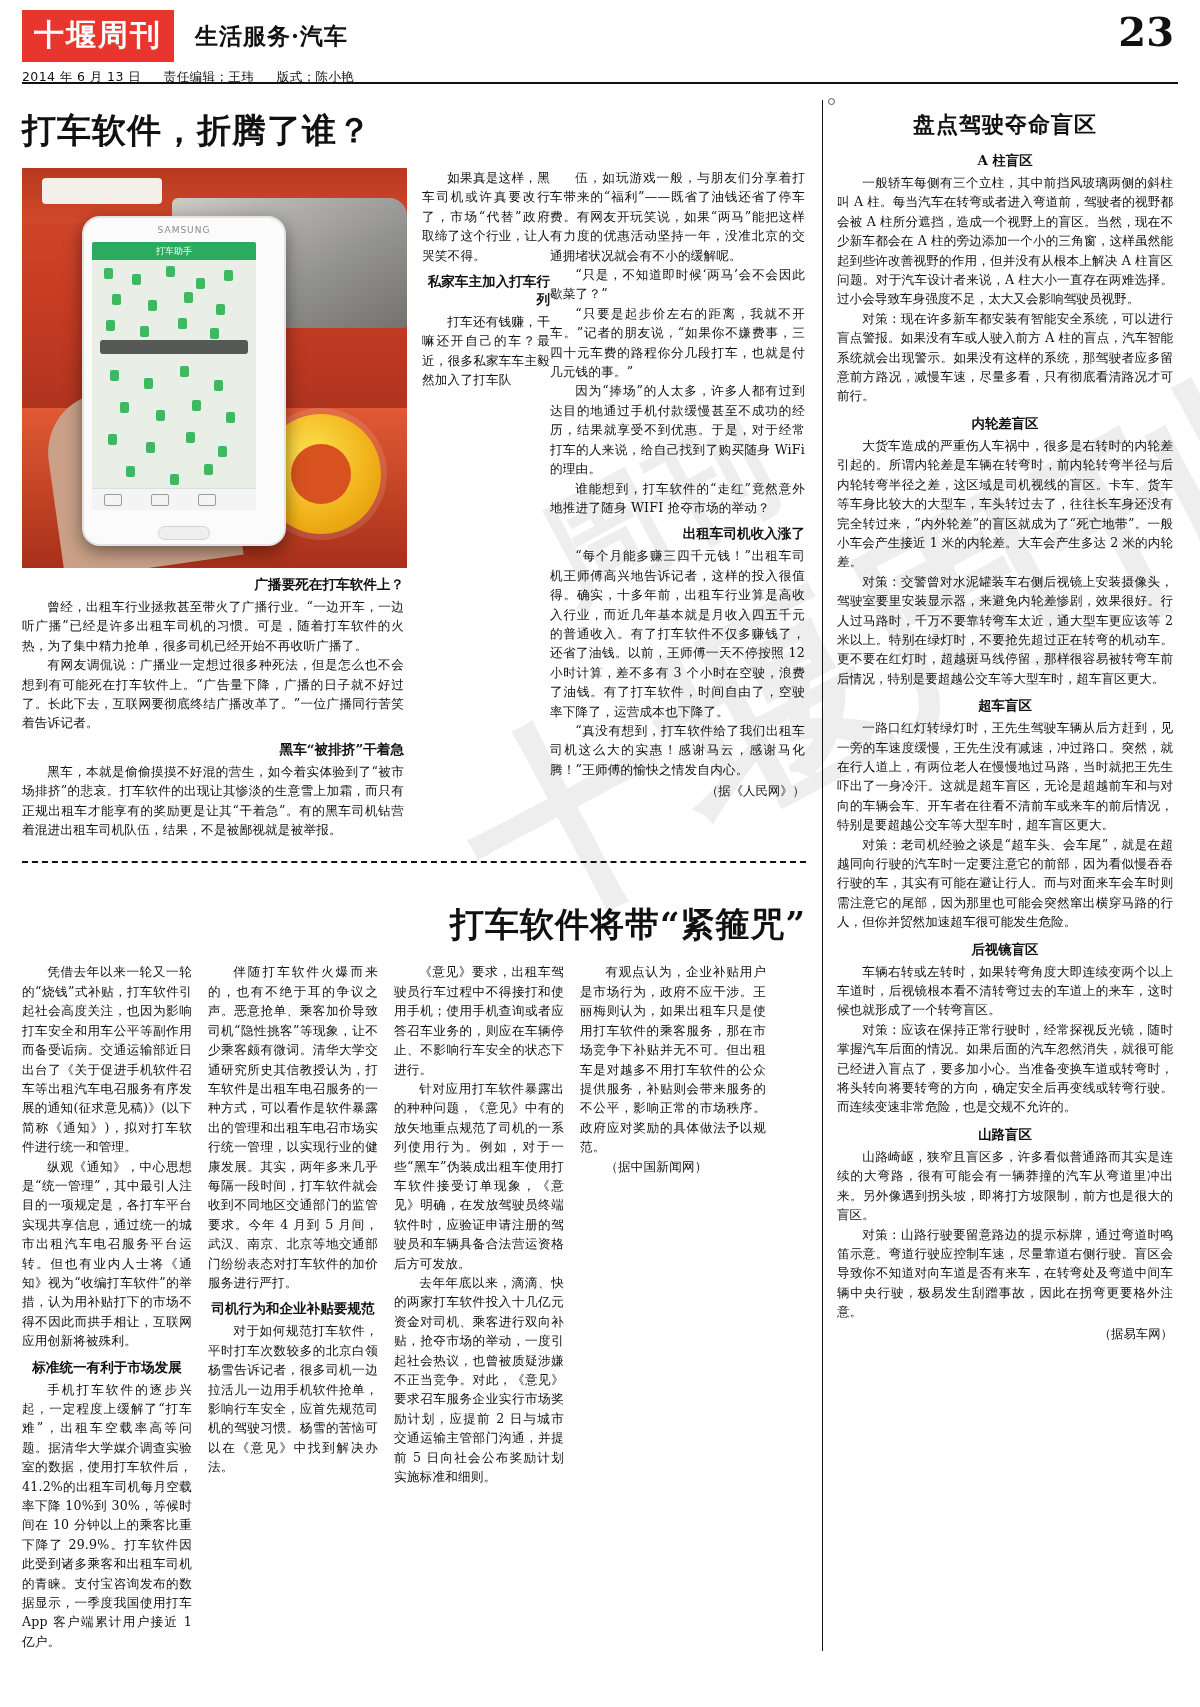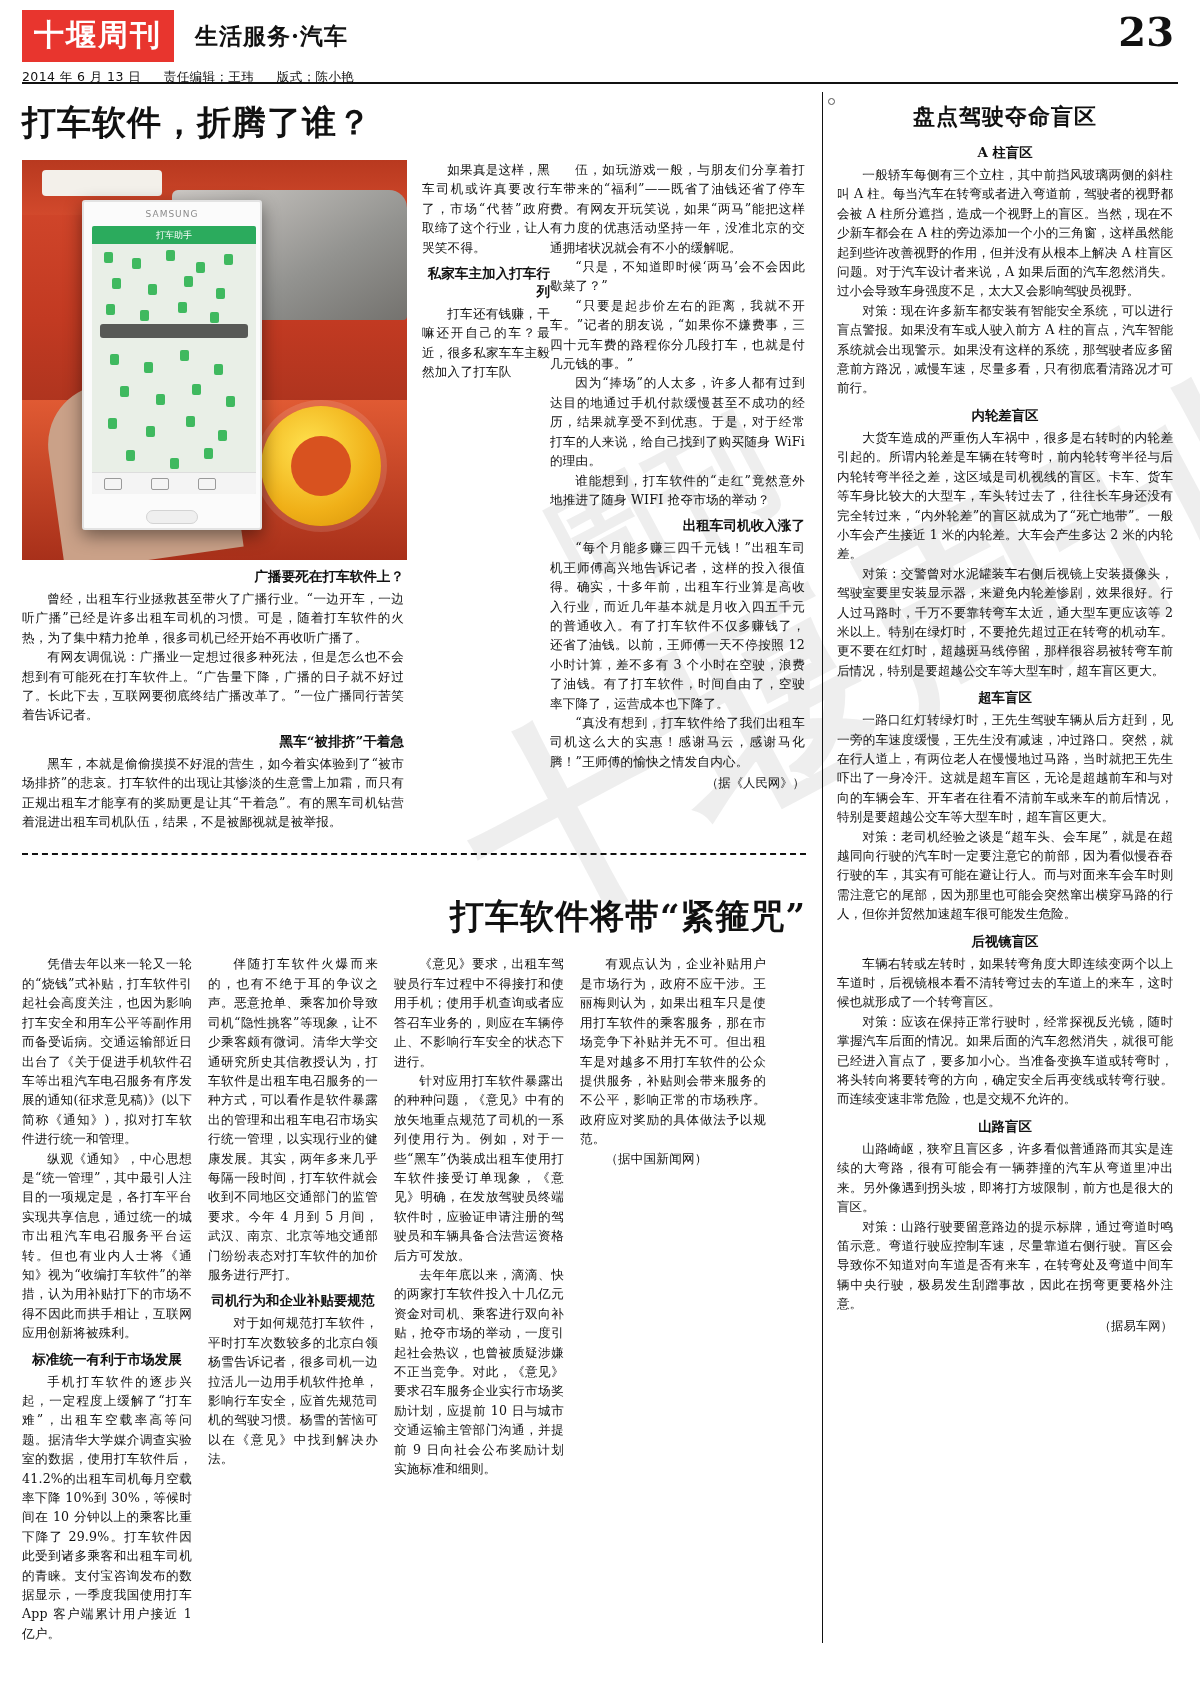--- a/index.html
+++ b/index.html
@@ -46,21 +46,21 @@
   .page-num {
     position:absolute;
     right:26px; top:8px;
     font-family:"DejaVu Serif","Liberation Serif",serif;
     font-weight:bold;
     font-size:40px;
   }
   .mast-rule { height:2px; background:#111; margin:4px 22px 0 22px; }
 
   
-  .body-wrap { position:relative; padding:0 22px; }
+  .body-wrap { position:relative; padding:8px 22px; }
   .cols { display:flex; }
   .left-zone { width:800px; padding-right:16px; }
   .vrule { width:1px; background:#111; margin:8px 14px 0 0; align-self:stretch; }
   .right-zone { width:336px; }
 
   
   .headline1 {
     font-family:"DejaVu Serif","Liberation Serif",serif;
     font-weight:bold;
     font-size:34px;
@@ -115,24 +115,24 @@
   }
   .photo .yellowcircle:after{
     content:""; position:absolute; left:30px; top:30px; width:60px;height:60px;
     border-radius:50%; background:#d8521f;
   }
   .photo .hand {
     position:absolute; left:30px; bottom:0; width:180px; height:180px;
     background:#caa188; border-radius:60px 30px 0 0; transform:rotate(-8deg);
   }
   .phone {
-    position:absolute; left:60px; top:40px;
-    width:180px; height:330px;
+    position:absolute; left:60px; top:48px;
+    width:204px; height:330px;
     background:#fbfbfb;
-    border-radius:3px;
+    border-radius:18px;
     box-shadow:0 6px 18px rgba(0,0,0,.45);
     border:2px solid #e3e3e3;
   }
   .phone .brand{
     position:absolute; top:7px; left:0; width:100%;
     text-align:center; font-size:9px; color:#8b8b8b; letter-spacing:1px;
   }
   .phone .screen{
     position:absolute; left:8px; top:24px; width:164px; height:268px;
     background:#e8eee6; overflow:hidden; border-radius:2px;
@@ -382,38 +382,38 @@
             <p class="tx">手机打车软件的逐步兴起，一定程度上缓解了“打车难”，出租车空载率高等问题。据清华大学媒介调查实验室的数据，使用打车软件后，41.2%的出租车司机每月空载率下降 10%到 30%，等候时间在 10 分钟以上的乘客比重下降了 29.9%。打车软件因此受到诸多乘客和出租车司机的青睐。支付宝咨询发布的数据显示，一季度我国使用打车 App 客户端累计用户接近 1 亿户。</p>
           </div>
           <div class="c">
             <p class="tx">伴随打车软件火爆而来的，也有不绝于耳的争议之声。恶意抢单、乘客加价导致司机“隐性挑客”等现象，让不少乘客颇有微词。清华大学交通研究所史其信教授认为，打车软件是出租车电召服务的一种方式，可以看作是软件暴露出的管理和出租车电召市场实行统一管理，以实现行业的健康发展。其实，两年多来几乎每隔一段时间，打车软件就会收到不同地区交通部门的监管要求。今年 4 月到 5 月间，武汉、南京、北京等地交通部门纷纷表态对打车软件的加价服务进行严打。</p>
             <div class="sub-h">司机行为和企业补贴要规范</div>
             <p class="tx">对于如何规范打车软件，平时打车次数较多的北京白领杨雪告诉记者，很多司机一边拉活儿一边用手机软件抢单，影响行车安全，应首先规范司机的驾驶习惯。杨雪的苦恼可以在《意见》中找到解决办法。</p>
           </div>
           <div class="c">
             <p class="tx">《意见》要求，出租车驾驶员行车过程中不得接打和使用手机；使用手机查询或者应答召车业务的，则应在车辆停止、不影响行车安全的状态下进行。</p>
             <p class="tx">针对应用打车软件暴露出的种种问题，《意见》中有的放矢地重点规范了司机的一系列使用行为。例如，对于一些“黑车”伪装成出租车使用打车软件接受订单现象，《意见》明确，在发放驾驶员终端软件时，应验证申请注册的驾驶员和车辆具备合法营运资格后方可发放。</p>
-            <p class="tx">去年年底以来，滴滴、快的两家打车软件投入十几亿元资金对司机、乘客进行双向补贴，抢夺市场的举动，一度引起社会热议，也曾被质疑涉嫌不正当竞争。对此，《意见》要求召车服务企业实行市场奖励计划，应提前 10 日与城市交通运输主管部门沟通，并提前 9 日向社会公布奖励计划实施标准和细则。</p>
+            <p class="tx">去年年底以来，滴滴、快的两家打车软件投入十几亿元资金对司机、乘客进行双向补贴，抢夺市场的举动，一度引起社会热议，也曾被质疑涉嫌不正当竞争。对此，《意见》要求召车服务企业实行市场奖励计划，应提前 2 日与城市交通运输主管部门沟通，并提前 5 日向社会公布奖励计划实施标准和细则。</p>
           </div>
           <div class="c">
             <p class="tx">有观点认为，企业补贴用户是市场行为，政府不应干涉。王丽梅则认为，如果出租车只是使用打车软件的乘客服务，那在市场竞争下补贴并无不可。但出租车是对越多不用打车软件的公众提供服务，补贴则会带来服务的不公平，影响正常的市场秩序。政府应对奖励的具体做法予以规范。</p>
             <p class="tx">（据中国新闻网）</p>
             <div class="src"></div>
           </div>
         </div>
       </div>
 
       <div class="vrule"></div>
 
       <div class="right-zone">
         <div class="right-head">盘点驾驶夺命盲区</div>
 
         <div>
           <div class="rsub">A 柱盲区</div>
-          <p class="rtx">一般轿车每侧有三个立柱，其中前挡风玻璃两侧的斜柱叫 A 柱。每当汽车在转弯或者进入弯道前，驾驶者的视野都会被 A 柱所分遮挡，造成一个视野上的盲区。当然，现在不少新车都会在 A 柱的旁边添加一个小的三角窗，这样虽然能起到些许改善视野的作用，但并没有从根本上解决 A 柱盲区问题。对于汽车设计者来说，A 如果后面的汽车忽然消失。过小会导致车身强度不足，太大又会影响驾驶员视野。</p>
+          <p class="rtx">一般轿车每侧有三个立柱，其中前挡风玻璃两侧的斜柱叫 A 柱。每当汽车在转弯或者进入弯道前，驾驶者的视野都会被 A 柱所分遮挡，造成一个视野上的盲区。当然，现在不少新车都会在 A 柱的旁边添加一个小的三角窗，这样虽然能起到些许改善视野的作用，但并没有从根本上解决 A 柱盲区问题。对于汽车设计者来说，A 柱大小一直存在两难选择。过小会导致车身强度不足，太大又会影响驾驶员视野。</p>
           <p class="rtx">对策：现在许多新车都安装有智能安全系统，可以进行盲点警报。如果没有车或人驶入前方 A 柱的盲点，汽车智能系统就会出现警示。如果没有这样的系统，那驾驶者应多留意前方路况，减慢车速，尽量多看，只有彻底看清路况才可前行。</p>
         </div>
 
         <div>
           <div class="rsub">内轮差盲区</div>
           <p class="rtx">大货车造成的严重伤人车祸中，很多是右转时的内轮差引起的。所谓内轮差是车辆在转弯时，前内轮转弯半径与后内轮转弯半径之差，这区域是司机视线的盲区。卡车、货车等车身比较大的大型车，车头转过去了，往往长车身还没有完全转过来，“内外轮差”的盲区就成为了“死亡地带”。一般小车会产生接近 1 米的内轮差。大车会产生多达 2 米的内轮差。</p>
           <p class="rtx">对策：交警曾对水泥罐装车右侧后视镜上安装摄像头，驾驶室要里安装显示器，来避免内轮差惨剧，效果很好。行人过马路时，千万不要靠转弯车太近，通大型车更应该等 2 米以上。特别在绿灯时，不要抢先超过正在转弯的机动车。更不要在红灯时，超越斑马线停留，那样很容易被转弯车前后情况，特别是要超越公交车等大型车时，超车盲区更大。</p>
         </div>
 
         <div>

